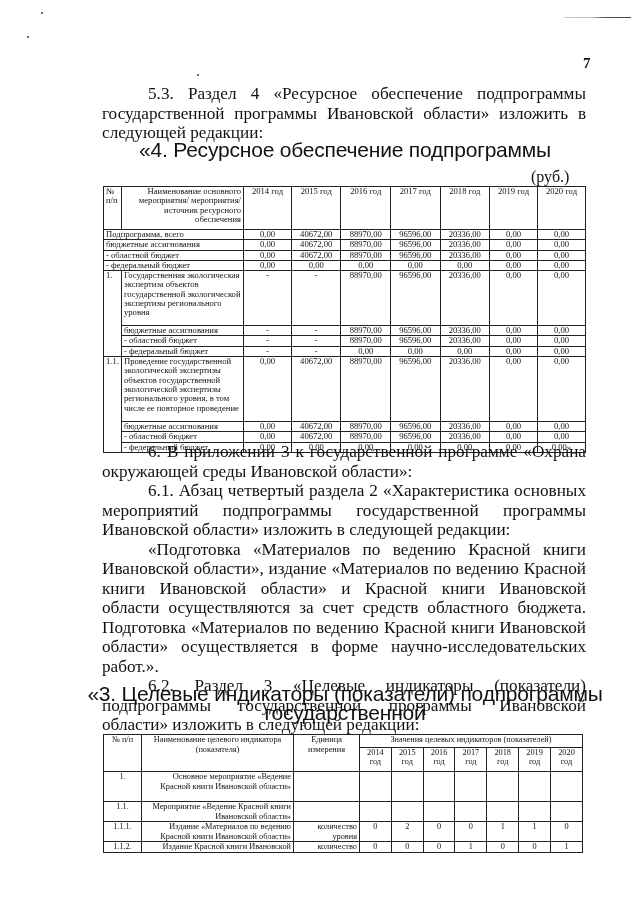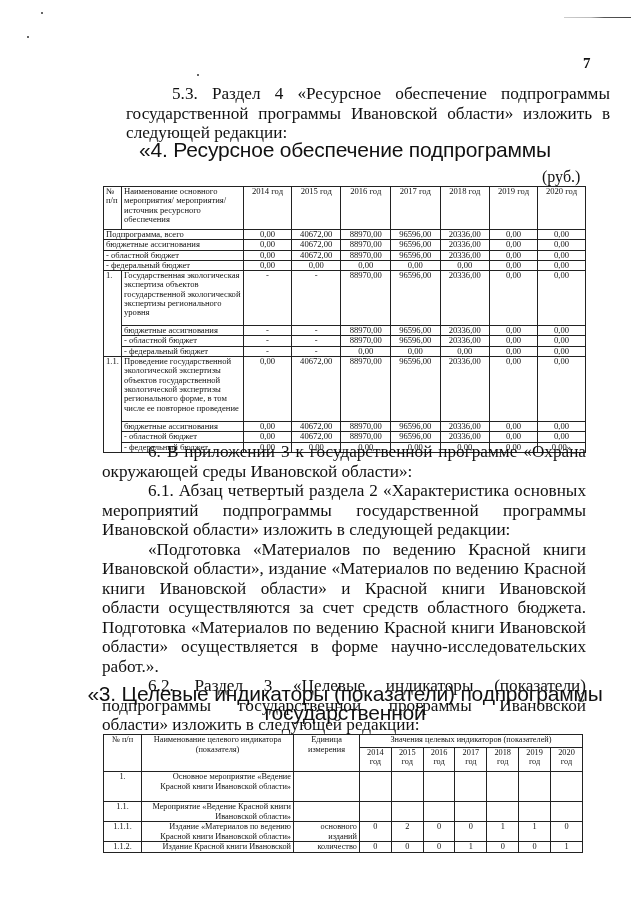--- a/index.html
+++ b/index.html
@@ -4,42 +4,42 @@
 <style>
   html, body { margin:0; padding:0; background:#ffffff; }
   body { width:640px; height:905px; position:relative; overflow:hidden; color:#111; font-family:"Liberation Serif", serif; }
   .dot { position:absolute; width:2px; height:2px; background:#333; border-radius:1px; }
   .scanline { position:absolute; top:17px; left:564px; width:67px; height:1px; background:linear-gradient(to right, #ccc 0%, #bbb 40%, #555 60%, #444 100%); }
   .pagenum { position:absolute; top:55px; left:583px; font-weight:bold; font-size:15px; }
   .para { position:absolute; left:102px; width:484px; font-size:17.2px; line-height:19.5px; text-align:justify; }
   .para .first { text-indent:46px; }
   .para p { margin:0; }
   .center { position:absolute; left:80px; width:530px; text-align:center; font-family:"Liberation Sans", sans-serif; font-size:21px; line-height:19px; letter-spacing:-0.2px; }
-  .rub { position:absolute; top:168px; left:542px; font-size:16px; }
+  .rub { position:absolute; top:168px; left:531px; font-size:16px; }
   table { border-collapse:collapse; position:absolute; font-family:Liberation Serif, serif; color:#111; }
   td, th { border:1px solid #222; padding:0 2px; vertical-align:top; font-weight:normal; }
   #t1 { left:103px; top:186px; width:483px; font-size:8.6px; line-height:9.3px; }
   #t1 td.num, #t1 th.yr { text-align:center; }
   #t1 td.num { white-space:nowrap; }
   #t1 tr.row td { height:9px; }
   #t2 { left:103px; top:734px; width:480px; font-size:8.3px; line-height:9.5px; }
   #t2 td, #t2 th { text-align:center; vertical-align:top; }
   #t2 td.name { text-align:right; }
 </style>
 </head>
 <body>
 
 <div class="dot" style="left:41px;top:12px;"></div>
 <div class="dot" style="left:27px;top:36px;"></div>
 <div class="dot" style="left:197px;top:74px;"></div>
 <div class="scanline"></div>
 
 <div class="pagenum">7</div>
 
-<div class="para" style="top:84px;margin-left:24px;">
+<div class="para" style="top:84px;">
   <p class="first">5.3. Раздел 4 «Ресурсное обеспечение подпрограммы государственной программы Ивановской области» изложить в следующей редакции:</p>
 </div>
 
 <div class="center" style="top:140px;">
   <div>«4. Ресурсное обеспечение подпрограммы</div>
 </div>
 <div class="rub">(руб.)</div>
 
 <table id="t1">
   <colgroup>
@@ -49,21 +49,21 @@
       <col>
       <col>
       <col>
       <col>
       <col>
       <col>
   </colgroup>
   <thead>
     <tr style="height:43px;">
       <th style="text-align:left;">№ п/п</th>
-      <th style="text-align:left;">Наименование основного мероприятия/ мероприятия/источник ресурсного обеспечения</th>
+      <th style="text-align:right;">Наименование основного мероприятия/ мероприятия/источник ресурсного обеспечения</th>
       <th class="yr">2014 год</th>
       <th class="yr">2015 год</th>
       <th class="yr">2016 год</th>
       <th class="yr">2017 год</th>
       <th class="yr">2018 год</th>
       <th class="yr">2019 год</th>
       <th class="yr">2020 год</th>
     </tr>
   </thead>
   <tbody>
@@ -146,21 +146,21 @@
       <td class="num">-</td>
       <td class="num">0,00</td>
       <td class="num">0,00</td>
       <td class="num">0,00</td>
       <td class="num">0,00</td>
       <td class="num">0,00</td>
     </tr>
 
     <tr>
       <td rowspan="4">1.1.</td>
-      <td style="height:64px;">Проведение государственной экологической экспертизы объектов государственной экологической экспертизы регионального форме, в том числе ее повторное проведение</td>
+      <td style="height:64px;">Проведение государственной экологической экспертизы объектов государственной экологической экспертизы регионального уровня, в том числе ее повторное проведение</td>
       <td class="num">0,00</td>
       <td class="num">40672,00</td>
       <td class="num">88970,00</td>
       <td class="num">96596,00</td>
       <td class="num">20336,00</td>
       <td class="num">0,00</td>
       <td class="num">0,00</td>
     </tr>
     <tr class="row">
       <td>бюджетные ассигнования</td>
@@ -278,21 +278,21 @@
       <td></td>
       <td></td>
       <td></td>
       <td></td>
       <td></td>
       <td></td>
     </tr>
     <tr>
       <td>1.1.1.</td>
       <td class="name">Издание «Материалов по ведению Красной книги Ивановской области»</td>
-      <td class="name">основного изданий</td>
+      <td class="name">количество уровня</td>
       <td>0</td>
       <td>2</td>
       <td>0</td>
       <td>0</td>
       <td>1</td>
       <td>1</td>
       <td>0</td>
     </tr>
     <tr>
       <td>1.1.2.</td>

